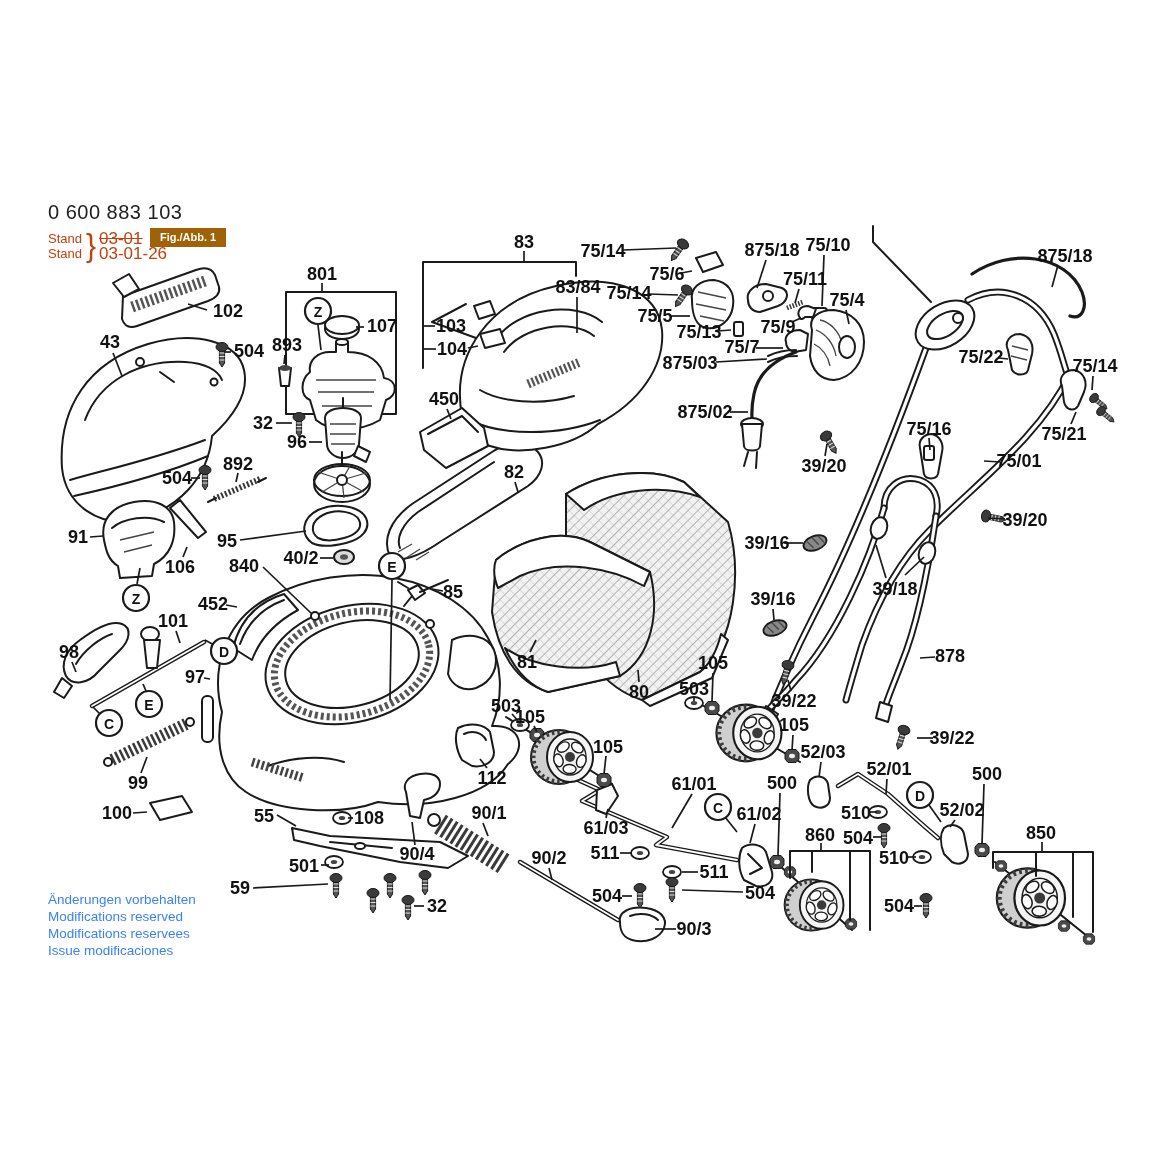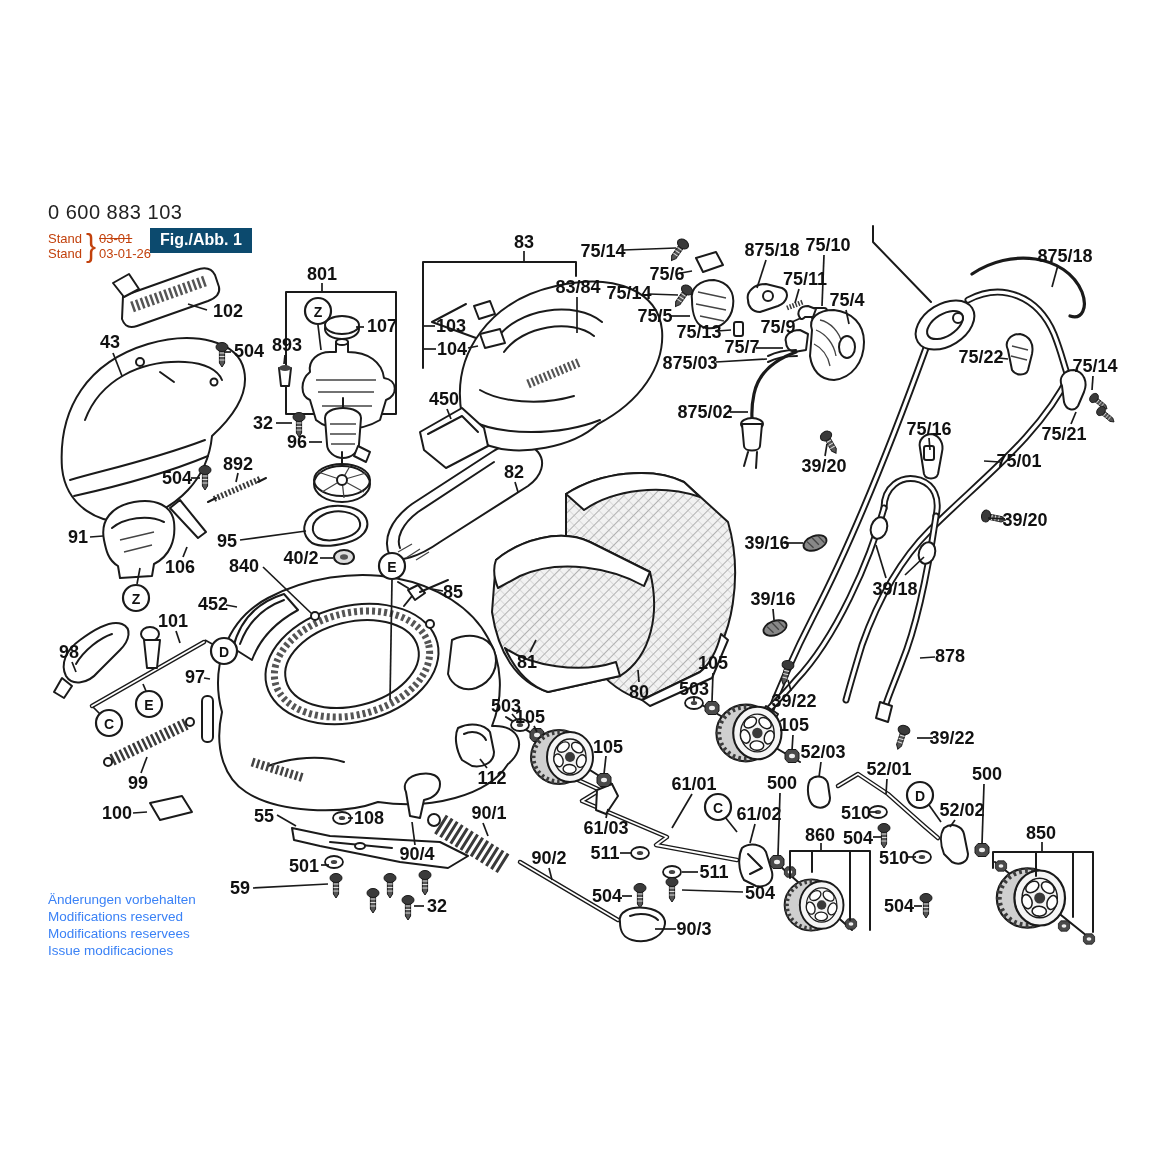--- a/index.html
+++ b/index.html
@@ -3,24 +3,24 @@
 <meta charset="utf-8">
 <style>
   html,body{margin:0;padding:0;background:#fff;}
   body{width:1168px;height:1168px;position:relative;overflow:hidden;
        font-family:"Liberation Sans",sans-serif;color:#111;}
   .hdr{position:absolute;left:48px;top:201px;}
   .pn{font-size:20px;letter-spacing:.5px;color:#222;}
   .stand-issue{position:absolute;left:48px;top:229px;display:flex;align-items:center;color:#c2410c;}
   .si-col{font-size:13px;line-height:15px;}
   .brace{font-size:30px;font-weight:300;margin:0 3px 0 4px;transform:scaleY(1.05);}
-  .vals{font-size:13px;line-height:15px;}
+  .vals{font-size:17px;line-height:15px;}
   .struck{text-decoration:line-through;}
-  .badge{position:absolute;left:150px;top:228px;background:#0c4a6e;color:#fff;
-         font-weight:700;font-size:16px;padding:3px 10px 4px;}
+  .badge{position:absolute;left:150px;top:228px;background:#a16207;color:#fff;
+         font-weight:700;font-size:11px;padding:3px 10px 4px;}
   .ftr{position:absolute;left:48px;top:891px;font-size:13.5px;line-height:17px;color:#3b82f6;}
   svg{position:absolute;left:0;top:0;}
   .ln{stroke:#1a1a1a;stroke-width:2;stroke-linecap:round;stroke-linejoin:round;}
   .fw{fill:#fff;}
   .fn{fill:none;}
   .t1{stroke:#1a1a1a;stroke-width:7;fill:none;stroke-linecap:round;}
   .t2{stroke:#fff;stroke-width:3.2;fill:none;stroke-linecap:round;}
   .r1{stroke:#1a1a1a;stroke-width:4.5;fill:none;stroke-linecap:round;stroke-linejoin:round;}
   .r2{stroke:#fff;stroke-width:1.8;fill:none;stroke-linecap:round;stroke-linejoin:round;}
   .cable{stroke:#1a1a1a;stroke-width:3.2;fill:none;stroke-linecap:round;}

